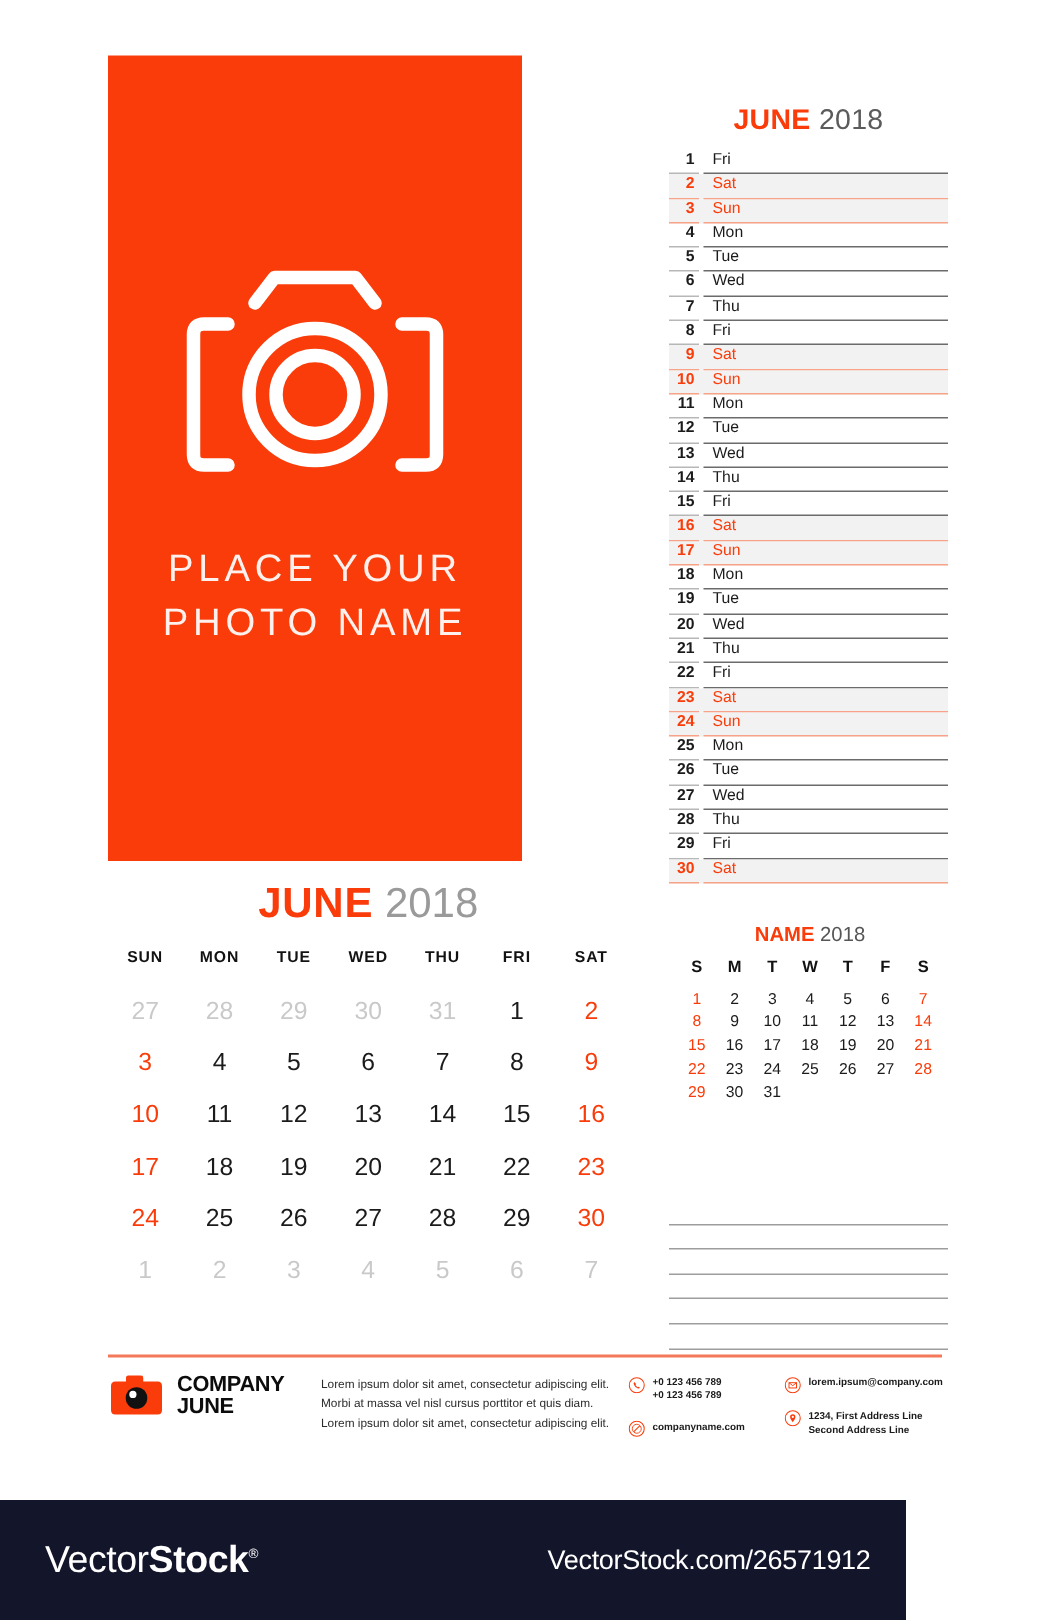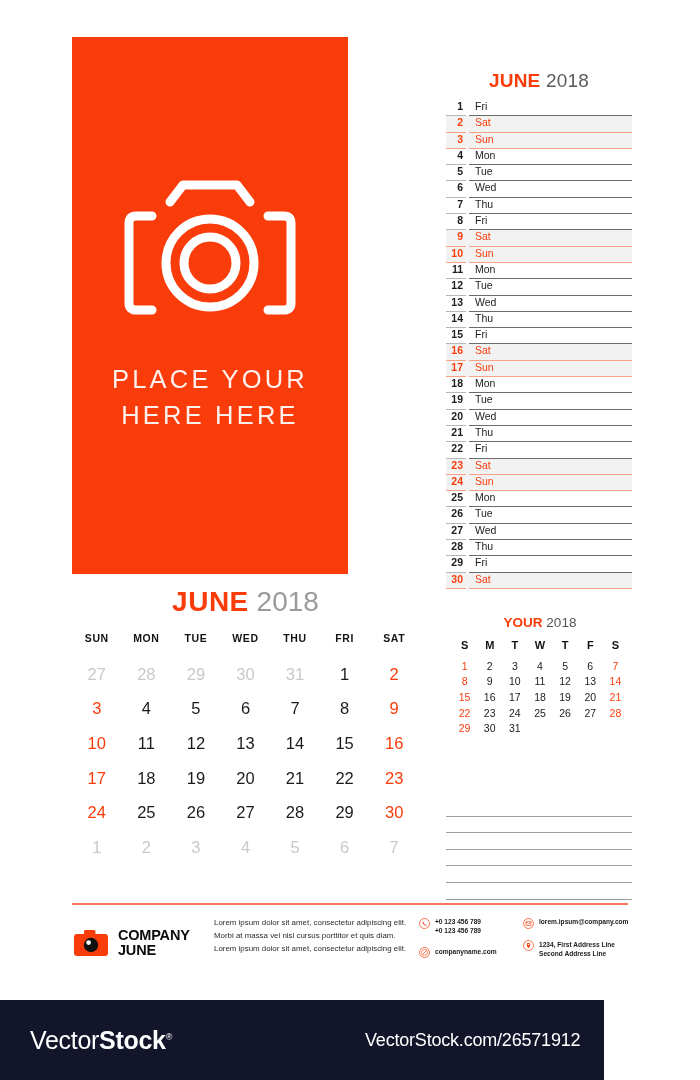--- a/index.html
+++ b/index.html
@@ -96,21 +96,21 @@
   
   .notes { position: absolute; left: 446px; top: 800px; width: 186px; }
   .notes .ln { height: 16.6px; border-bottom: 1.3px solid #9d9d9d; }
 
   
   .divider {
     position: absolute; left: 72px; top: 903px; width: 556px; height: 1.6px;
     background: #f4795a;
   }
   .footer { position: absolute; left: 72px; top: 916px; width: 556px; display: flex; }
-  .brand { display: flex; align-items: flex-end; width: 142px; flex: 0 0 142px; }
+  .brand { display: flex; align-items: flex-start; width: 142px; flex: 0 0 142px; }
   .brand-logo { width: 38px; height: 29px; flex: 0 0 38px; }
   .brand-name {
     margin-left: 8px; font-size: 14.5px; font-weight: 700; color: #0c0c0c;
     line-height: 1.03; letter-spacing: -.2px;
   }
   .blurb {
     width: 205px; flex: 0 0 205px;
     font-size: 7.9px; line-height: 1.62; color: #2b2b2b; font-weight: 400;
     padding-top: 1px;
   }
@@ -141,21 +141,21 @@
       <g fill="none" stroke="#ffffff" stroke-width="9" stroke-linecap="round" stroke-linejoin="round">
         <path d="M48 24 L61 7 L115 7 L128 24"></path>
         <path d="M30 38 L14 38 Q7 38 7 45 L7 125 Q7 132 14 132 L30 132"></path>
         <path d="M146 38 L162 38 Q169 38 169 45 L169 125 Q169 132 162 132 L146 132"></path>
         <circle cx="88" cy="85" r="44"></circle>
         <circle cx="88" cy="85" r="26"></circle>
       </g>
     </svg>
     <div class="photo-caption">
       <div>PLACE YOUR</div>
-      <div>HERE HERE</div>
+      <div>PHOTO NAME</div>
     </div>
   </div>
 
   <div class="datelist">
     <div class="dl-title">
       <span class="m">JUNE</span>
       <span class="y">2018</span>
     </div>
     <div id="dl-rows">
         <div class="dl-row wd">
@@ -352,21 +352,21 @@
             <td class="out">5</td>
             <td class="out">6</td>
             <td class="out">7</td>
           </tr>
         </tbody>
     </table>
   </div>
 
   <div class="mini">
     <div class="mini-title">
-      <span class="m">YOUR</span>
+      <span class="m">NAME</span>
       <span class="y">2018</span>
     </div>
     <table class="mgrid">
       <thead>
           <tr id="mini-head">
             <th>S</th>
             <th>M</th>
             <th>T</th>
             <th>W</th>
             <th>T</th>

